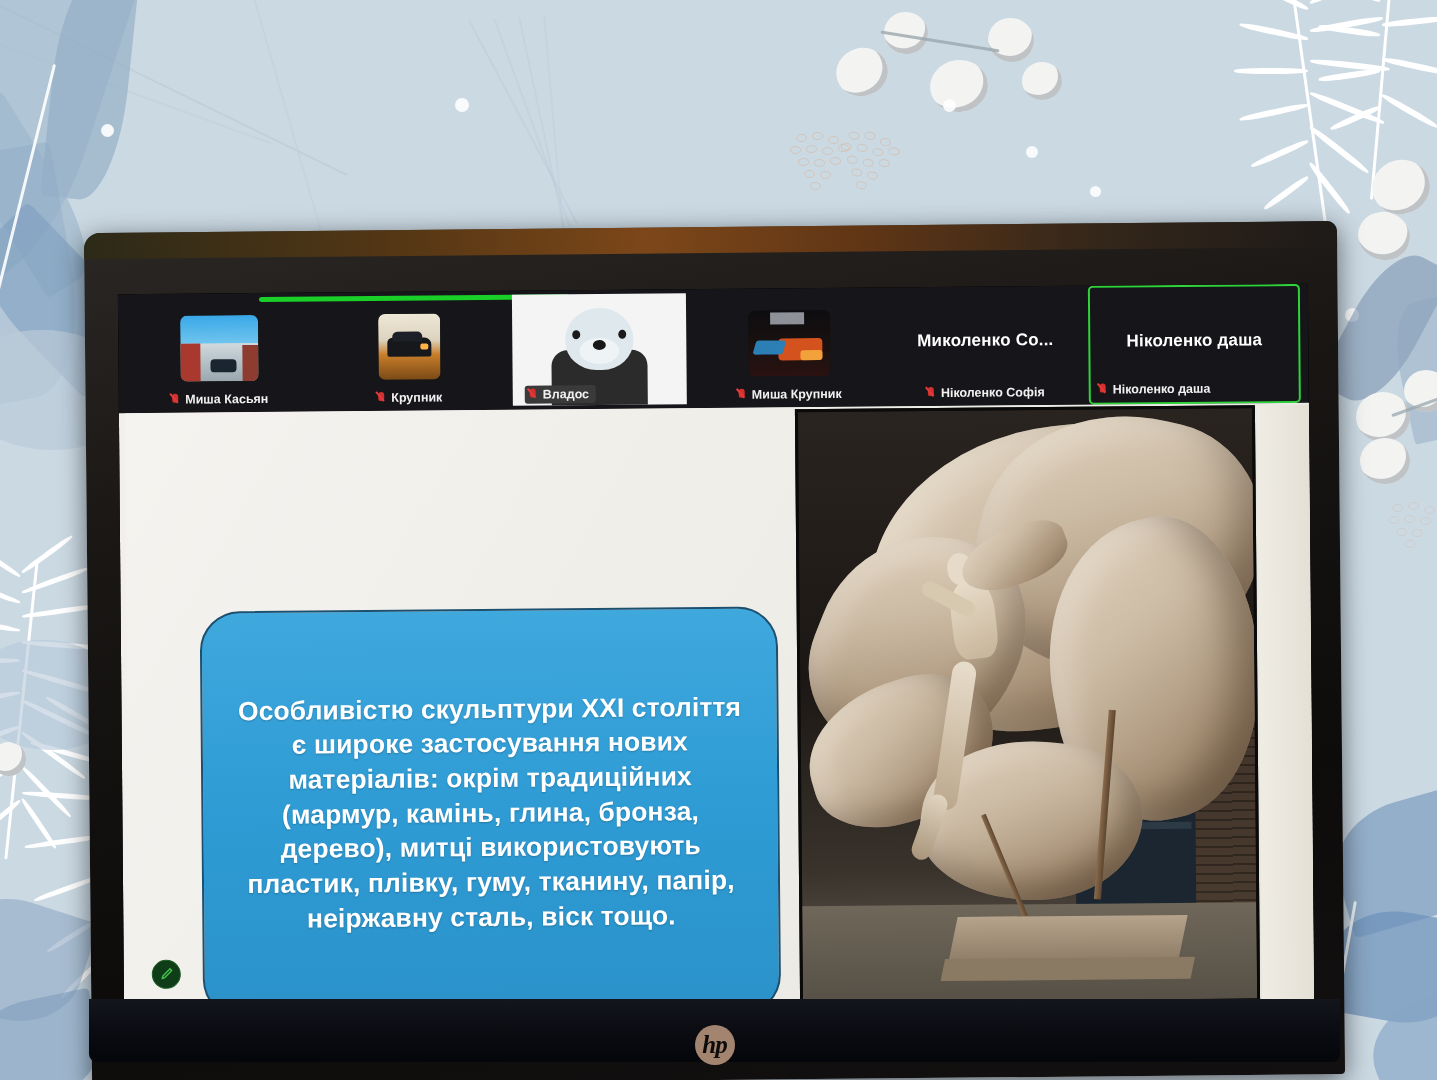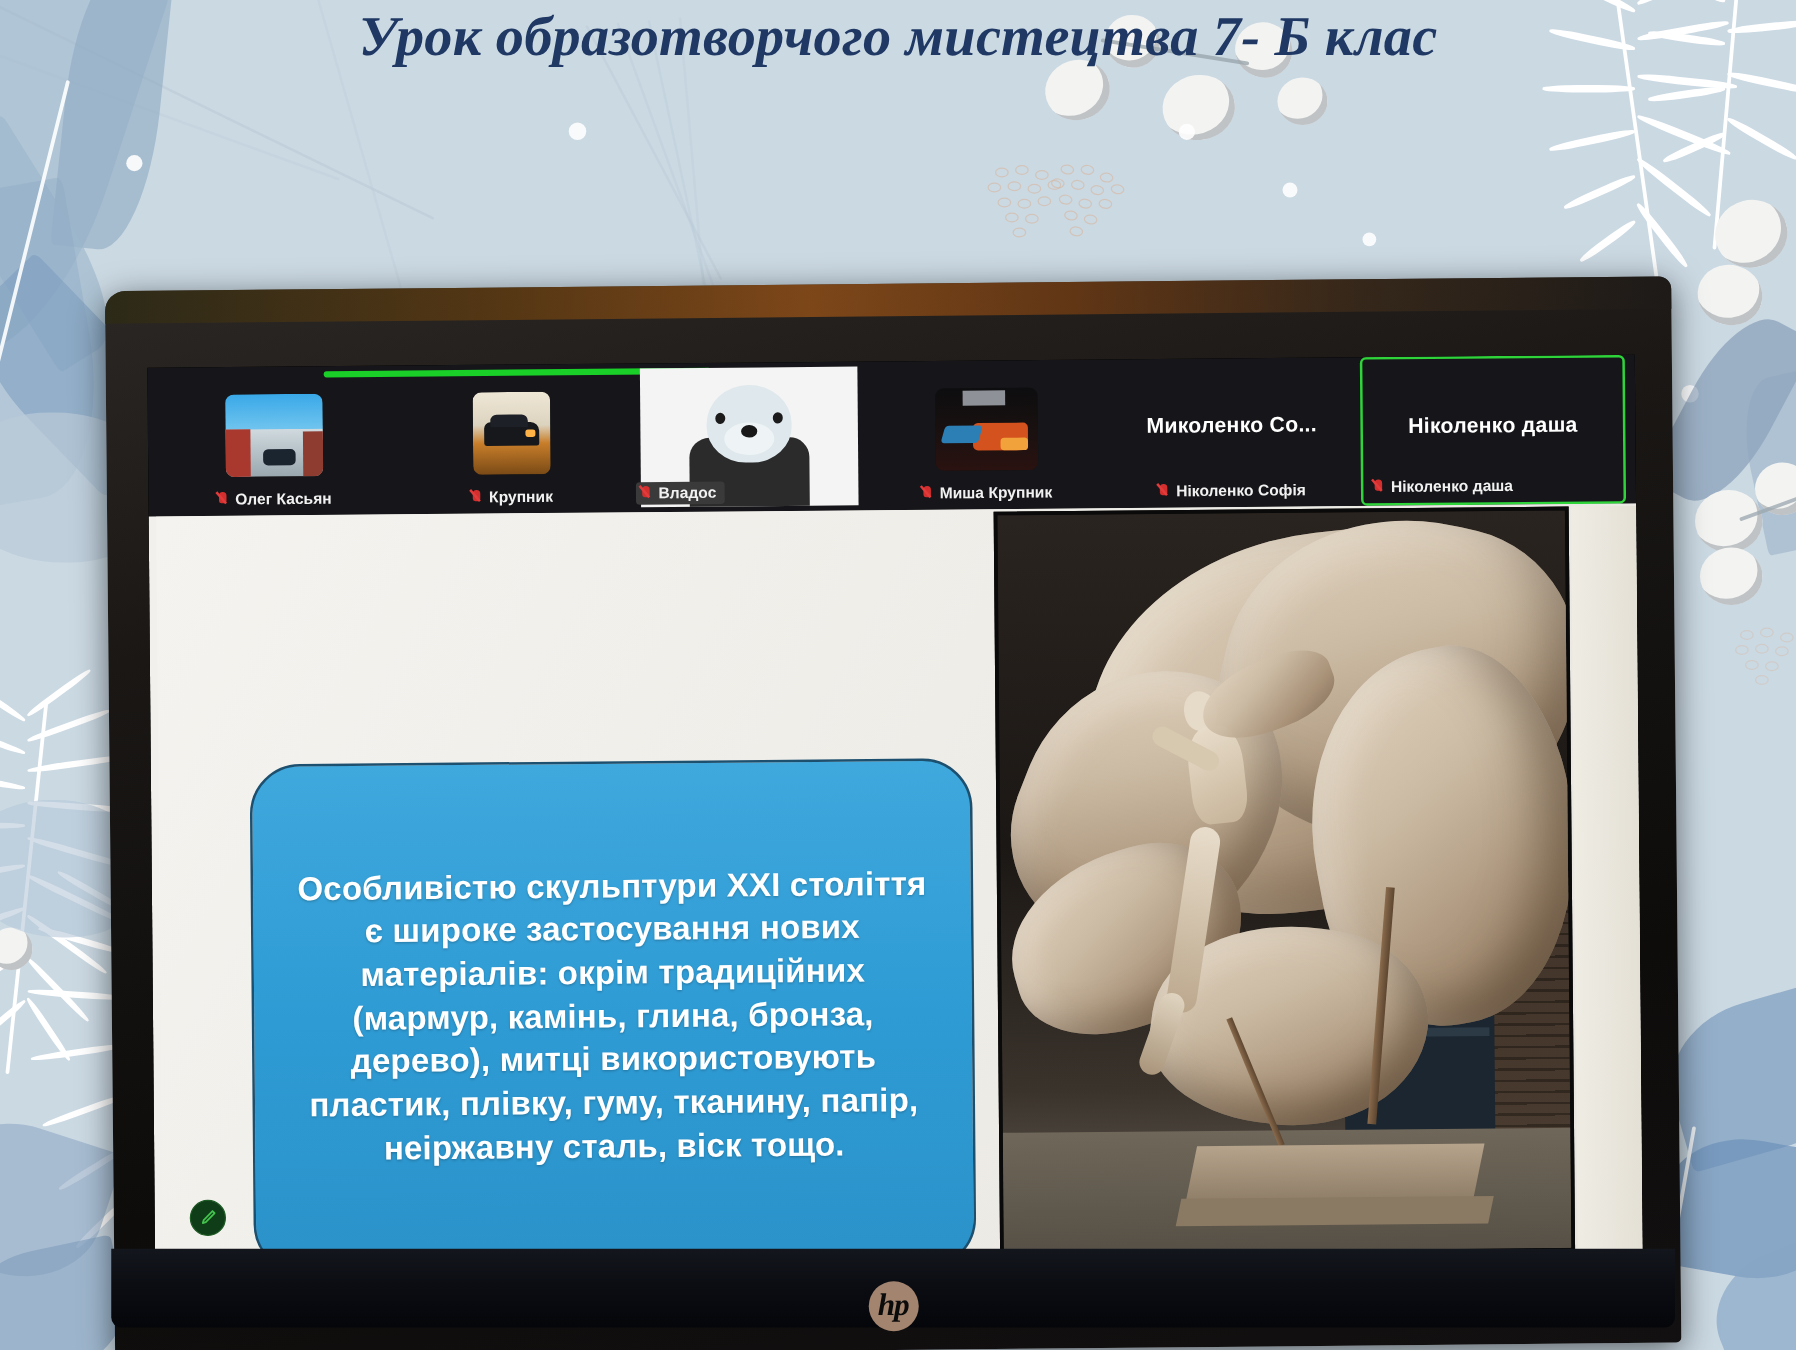--- a/index.html
+++ b/index.html
@@ -318,21 +318,20 @@
   <div class="leaf" style="left:1336px;top:800px;width:150px;height:120px;background:#7e9ec0;transform:rotate(-16deg);opacity:.72;"></div>
   <div class="leaf" style="left:1330px;top:912px;width:140px;height:110px;background:#6d92ba;transform:rotate(10deg);opacity:.72;"></div>
   <div class="leaf" style="left:1372px;top:1000px;width:120px;height:100px;background:#86a6c6;transform:rotate(-22deg);opacity:.68;"></div>
   <div class="stem" style="left:1340px;top:900px;width:3px;height:160px;background:#eef3f7;transform:rotate(10deg);"></div>
 
   <div class="leaf" style="left:-56px;top:900px;width:140px;height:120px;background:#8fa9c4;transform:rotate(18deg);opacity:.6;"></div>
   <div class="leaf" style="left:-30px;top:1000px;width:130px;height:100px;background:#7f9cbd;transform:rotate(-12deg);opacity:.6;"></div>
 </div>
 
 <div id="heading">
-  <div id="ttl1">Урок образотворчого мистецтва 7- Б клас</div>
 </div>
 
 <div id="laptop">
   <div id="lid">
     <div id="warmglow"></div>
   </div>
 
   <div id="screen">
 
     <div id="strip">
@@ -340,21 +339,21 @@
 
       <div class="tile" style="left:6px;width:190px;">
         <div class="thumbimg" style="width:78px;height:66px;">
           <div style="position:absolute;inset:0;background:linear-gradient(180deg,#39a8e8 0%,#6fc4ee 42%,#cfd9de 43%,#9aa7ae 100%);"></div>
           <div style="position:absolute;left:0;top:28px;width:20px;height:38px;background:#a9392f;"></div>
           <div style="position:absolute;right:0;top:30px;width:16px;height:36px;background:#8e3b30;"></div>
           <div style="position:absolute;left:30px;top:44px;width:26px;height:13px;background:#1a2530;border-radius:4px;"></div>
         </div>
         <div class="nametag">
           <span class="mutedmic"></span>
-          <span class="nm">Олег Касьян</span>
+          <span class="nm">Миша Касьян</span>
         </div>
       </div>
 
       <div class="tile" style="left:196px;width:190px;">
         <div class="thumbimg" style="width:62px;height:66px;">
           <div style="position:absolute;inset:0;background:linear-gradient(180deg,#efe7d6 0%,#dcd3bf 40%,#c87e2a 62%,#7a4a16 100%);"></div>
           <div style="position:absolute;left:9px;top:24px;width:44px;height:19px;background:#16181c;border-radius:5px 7px 2px 2px;"></div>
           <div style="position:absolute;left:14px;top:18px;width:30px;height:10px;background:#1d2026;border-radius:5px 5px 0 0;"></div>
           <div style="position:absolute;left:42px;top:30px;width:8px;height:6px;background:#ffb347;border-radius:2px;"></div>
         </div>
@@ -367,21 +366,21 @@
       <div class="tile" style="left:386px;width:190px;">
         <div style="position:absolute;left:8px;top:4px;width:174px;height:111px;background:#f4f4f4;overflow:hidden;">
           <div style="position:absolute;left:50%;top:56px;transform:translateX(-50%);width:96px;height:60px;background:#2b2b2b;border-radius:16px 16px 0 0;"></div>
           <div style="position:absolute;left:50%;top:52px;transform:translateX(-50%);width:22px;height:20px;background:#9fc6d8;clip-path:polygon(0 0,100% 0,50% 100%);"></div>
           <div style="position:absolute;left:50%;top:14px;transform:translateX(-50%);width:68px;height:62px;background:#dfe8ec;border-radius:50% 50% 46% 46%;"></div>
           <div style="position:absolute;left:50%;top:44px;transform:translateX(-50%);width:40px;height:26px;background:#eef4f6;border-radius:50%;"></div>
           <div style="position:absolute;left:50%;top:46px;transform:translateX(-50%);width:13px;height:10px;background:#181818;border-radius:50%;"></div>
           <div style="position:absolute;left:50%;margin-left:-27px;top:36px;width:8px;height:9px;background:#1b1b1b;border-radius:50%;"></div>
           <div style="position:absolute;left:50%;margin-left:19px;top:36px;width:8px;height:9px;background:#1b1b1b;border-radius:50%;"></div>
         </div>
-        <div class="nametag boxed" style="left:4px;transform:none;justify-content:space-between;">
+        <div class="nametag boxed" style="left:20px;transform:none;justify-content:space-between;">
           <span class="mutedmic"></span>
           <span class="nm">Владос</span>
         </div>
       </div>
 
       <div class="tile" style="left:576px;width:190px;">
         <div class="thumbimg" style="width:82px;height:66px;">
           <div style="position:absolute;inset:0;background:linear-gradient(180deg,#0d0d0f 0%,#1a1110 55%,#2a1210 100%);"></div>
           <div style="position:absolute;left:22px;top:2px;width:34px;height:12px;background:#8e9197;"></div>
           <div style="position:absolute;left:30px;top:28px;width:44px;height:22px;background:#d4521d;border-radius:4px;"></div>

